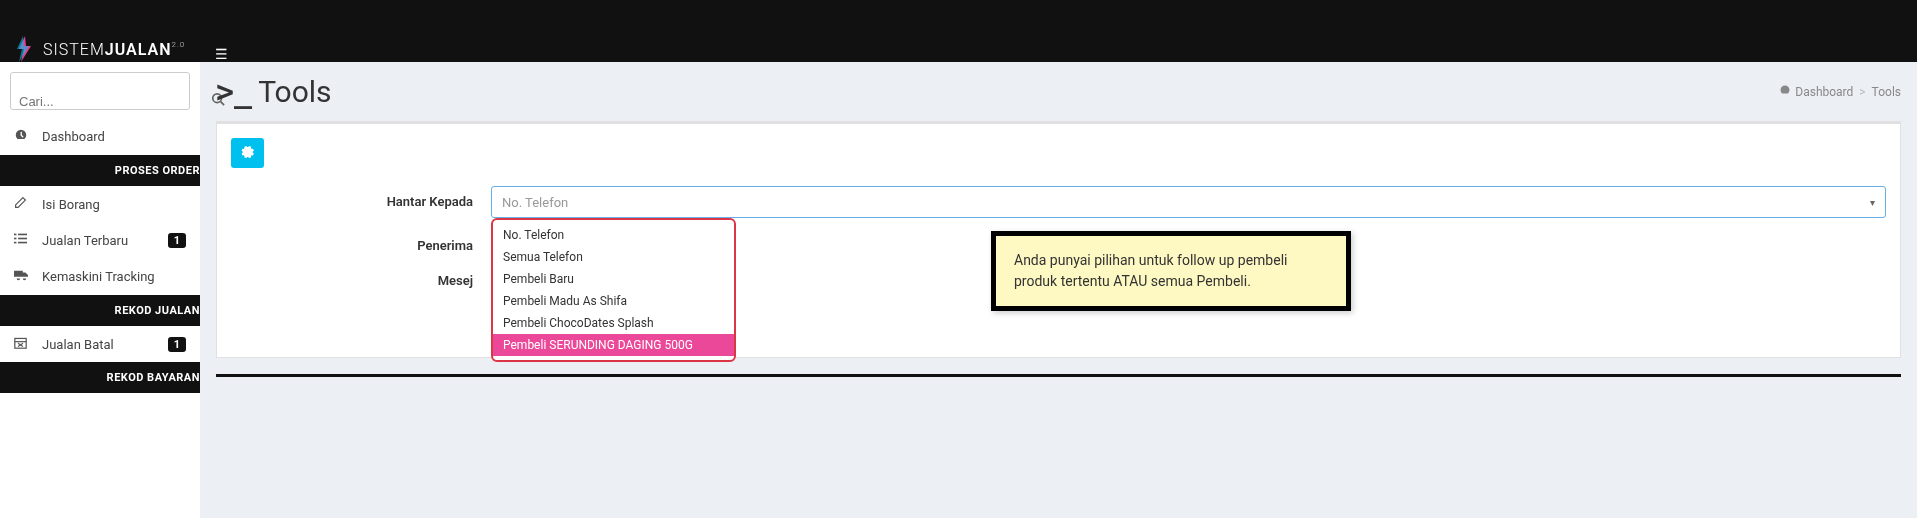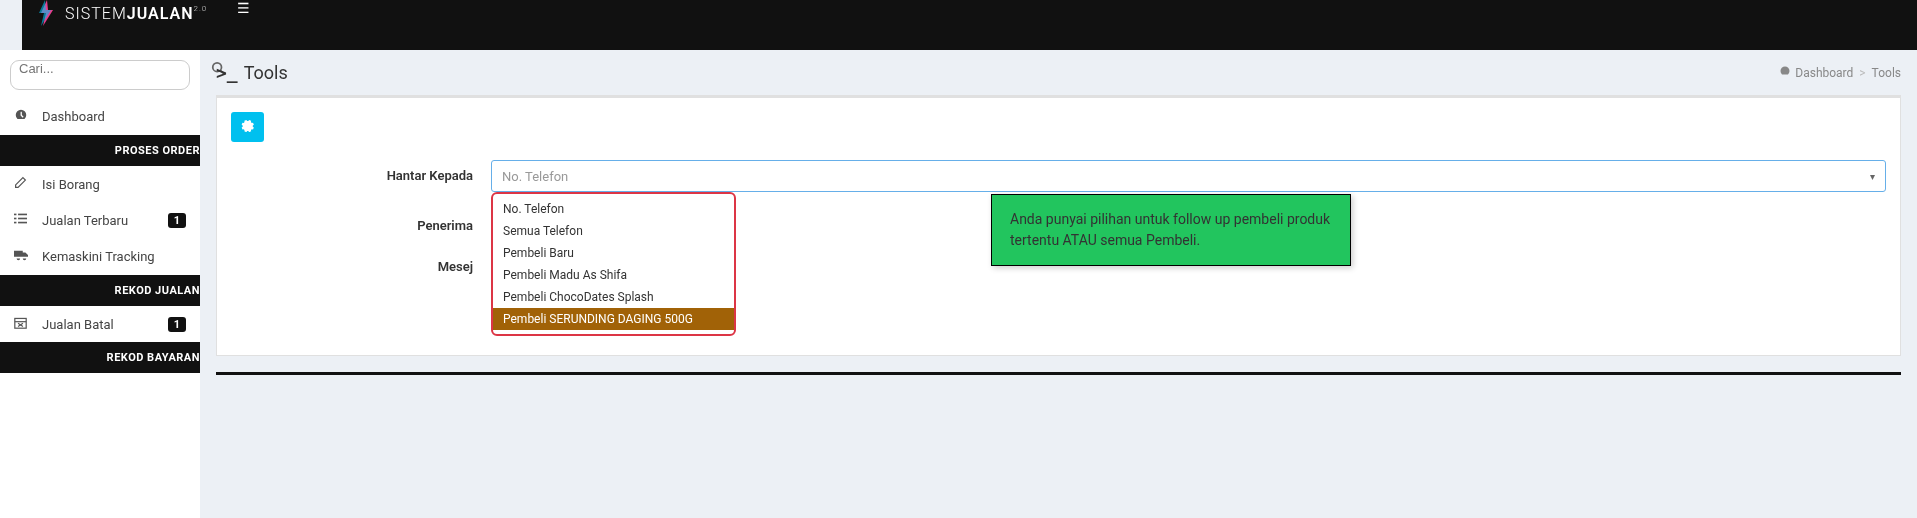--- a/index.html
+++ b/index.html
@@ -1,52 +1,52 @@
 <!DOCTYPE html>
 <html><head>
 <meta charset="utf-8">
 <style>
 * { margin: 0; padding: 0; box-sizing: border-box; }
 body { font-family: -apple-system, BlinkMacSystemFont, "Segoe UI", Roboto, Arial, sans-serif; font-size: 14px; background: #ecf0f5; color: #333; }
-.topbar { background: #111; height: 50px; display: flex; align-items: flex-start; margin-left: 22px; }
+.topbar { background: #111; height: 62px; display: flex; align-items: flex-end; }
 .logo-area { width: 200px; display: flex; align-items: center; padding-left: 15px; }
 .logo-mark { width: 20px; height: 26px; margin-right: 8px; }
 .logo-text { color: #fff; font-weight: 300; letter-spacing: 1px; font-size: 16px; }
 .logo-text .bold { font-weight: 600; }
 .logo-text .sup { font-size: 8px; vertical-align: top; color: #ccc; }
 .hamburger { color: #fff; padding: 0 15px; font-size: 14px; cursor: pointer; }
 .wrapper { display: flex; }
 .sidebar { width: 200px; background: #fff; min-height: 468px; padding-top: 10px; }
-.search-box { margin: 0 10px 8px 10px; border: 1px solid #ccc; border-radius: 9px; display: flex; align-items: flex-start; height: 30px; }
+.search-box { margin: 0 10px 8px 10px; border: 1px solid #ccc; border-radius: 3px; display: flex; align-items: flex-end; height: 38px; }
 .search-box input { border: none; flex: 1; padding: 0 8px; font-size: 13px; color: #999; outline: none; background: transparent; }
 .search-box .sicon { color: #666; padding: 0 8px; font-size: 14px; }
 .side-item { display: flex; align-items: center; padding: 10px 14px; color: #444; cursor: pointer; font-size: 13px; }
 .side-item .sicon2 { width: 20px; color: #555; margin-right: 8px; font-size: 13px; }
 .side-item .badge { margin-left: auto; background: #111; color: #fff; border-radius: 3px; padding: 1px 6px; font-size: 11px; font-weight: bold; }
 .side-header { background: #111; color: #fff; text-align: right; font-weight: bold; font-size: 11px; padding: 9px 0; letter-spacing: 0.5px; }
 .content { flex: 1; padding: 12px 16px; }
 .page-head { display: flex; align-items: center; margin-bottom: 12px; }
-.page-title { font-size: 18px; font-weight: 400; color: #333; }
+.page-title { font-size: 30px; font-weight: 400; color: #333; }
 .page-title .pfx { font-family: monospace; font-weight: bold; margin-right: 6px; }
 .crumbs { margin-left: auto; display: flex; align-items: center; font-size: 12px; color: #888; }
 .crumbs .dicon { margin-right: 4px; }
 .crumbs .sep { margin: 0 6px; color: #bbb; }
 .panel { background: #fff; border: 1px solid #e0e0e0; padding: 14px; border-top: 3px solid #e0e0e0; position: relative; }
 .toolbar { display: flex; gap: 4px; margin-bottom: 18px; }
 .btn-red { background: #dd4b39; color: #fff; border: none; padding: 7px 12px; font-size: 13px; border-radius: 3px; cursor: pointer; }
 .btn-blue { background: #00c0ef; color: #fff; border: none; padding: 7px 10px; font-size: 13px; border-radius: 3px; cursor: pointer; }
-.form-row { display: flex; margin-bottom: 18px; }
+.form-row { display: flex; margin-bottom: 12px; }
 .form-label { width: 260px; text-align: right; padding-right: 18px; font-weight: 600; font-size: 13px; padding-top: 8px; }
 .form-field { flex: 1; position: relative; }
 .select-box { border: 1px solid #66afe9; border-radius: 3px; height: 32px; display: flex; align-items: center; padding: 0 10px; color: #999; font-size: 13px; position: relative; background: #fff; }
 .select-box .chev { margin-left: auto; color: #666; font-size: 10px; }
 .dropdown { position: absolute; top: 32px; left: 0; width: 245px; background: #fff; border: 2px solid #dc3545; border-radius: 6px; z-index: 10; padding: 4px 0; }
 .dropdown .opt { padding: 4px 10px; font-size: 12px; color: #333; cursor: pointer; }
-.dropdown .opt.hl { background: #a16207; color: #fff; }
-.tooltip { position: absolute; left: 500px; top: 34px; background: #22c55e; border: 1px solid #000000; box-shadow: 2px 2px 6px rgba(0,0,0,0.2); padding: 14px 18px; width: 360px; font-size: 14px; color: #333; line-height: 1.5; z-index: 5; }
+.dropdown .opt.hl { background: #ec4899; color: #fff; }
+.tooltip { position: absolute; left: 500px; top: 45px; background: #fef9c3; border: 5px solid #000000; box-shadow: 2px 2px 6px rgba(0,0,0,0.2); padding: 14px 18px; width: 360px; font-size: 14px; color: #333; line-height: 1.5; z-index: 5; }
 .btn-pink { background: #e83e8c; color: #fff; border: none; padding: 8px 16px; font-size: 13px; border-radius: 3px; cursor: pointer; }
 .hr { border-top: 3px solid #111; margin-top: 16px; }
 </style>
 </head>
 <body>
 
 <div class="topbar">
   <div class="logo-area">
     <svg class="logo-mark" viewBox="0 0 20 26">
         <path d="M10 0 L4 13 L9 13 L6 26 L16 10 L11 10 Z" fill="#e83e8c"></path>

